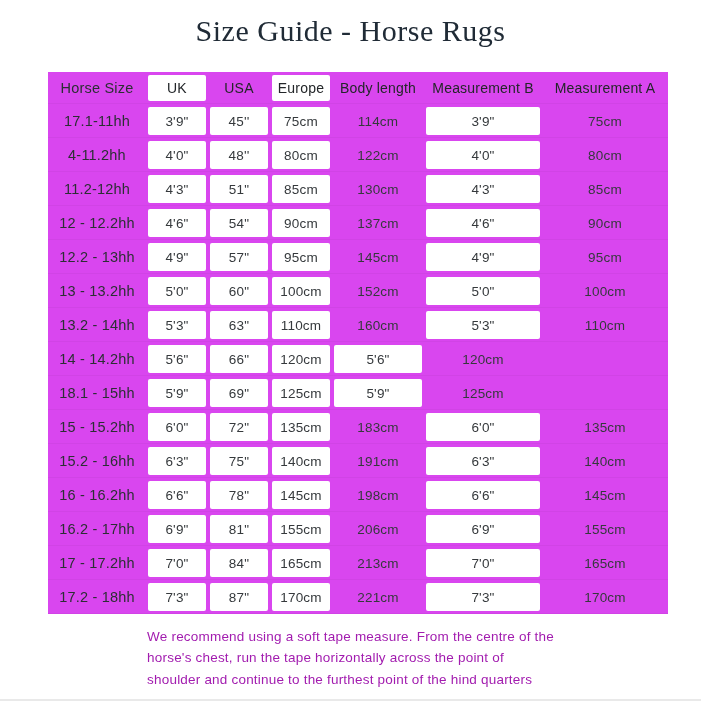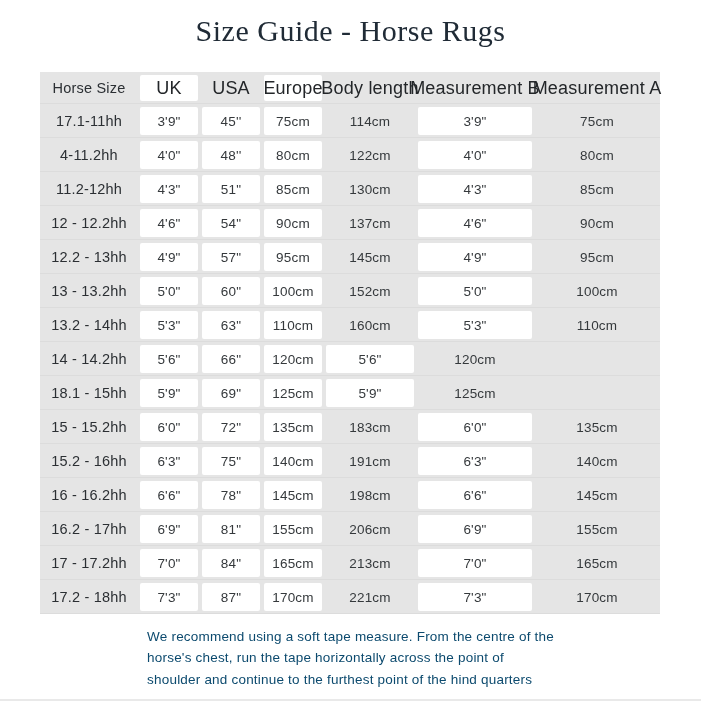--- a/index.html
+++ b/index.html
@@ -15,22 +15,22 @@
   .title{
     position:absolute;top:14px;left:0;right:0;
     text-align:center;
     font-family:"Liberation Serif", serif;
     font-size:30px;
     font-weight:400;
     color:#202b36;
     letter-spacing:0.5px;
   }
   .size-table{
-    position:absolute;left:40px;top:72px;width:620px;
-    background:#e5e5e5;
+    position:absolute;left:48px;top:72px;width:620px;
+    background:#d946ef;
   }
   .row{
     display:grid;
     grid-template-columns:98px 62px 62px 62px 92px 118px 126px;
     height:34px;
     box-shadow:inset 0 -1px 0 rgba(0,0,0,0.035);
   }
   .row.header{height:32px;}
   .cell{
     position:relative;
@@ -42,34 +42,34 @@
     width:100%;height:100%;
     display:flex;align-items:center;justify-content:center;
     font-size:13.5px;
     color:#35393c;
     letter-spacing:0.2px;
     border-radius:2px;
     white-space:nowrap;
   }
   .cell.white .inner{background:#ffffff;}
   .row.header .inner{
-    font-size:18px;
+    font-size:14px;
     color:#232629;
   }
   .row .cell:first-child .inner{font-size:14.5px;color:#2b2f33;}
   .footer{
     position:absolute;top:626px;left:0;right:0;
     display:flex;justify-content:center;
   }
   .footer .note{
     white-space:pre-line;
     text-align:left;
     font-size:13.5px;
     line-height:1.58;
-    color:#0c4a6e;
+    color:#a21caf;
     letter-spacing:0.2px;
   }
 </style>
 </head>
 <body>
 
 <div class="page">
 
   <div class="title">Size Guide - Horse Rugs</div>
 

